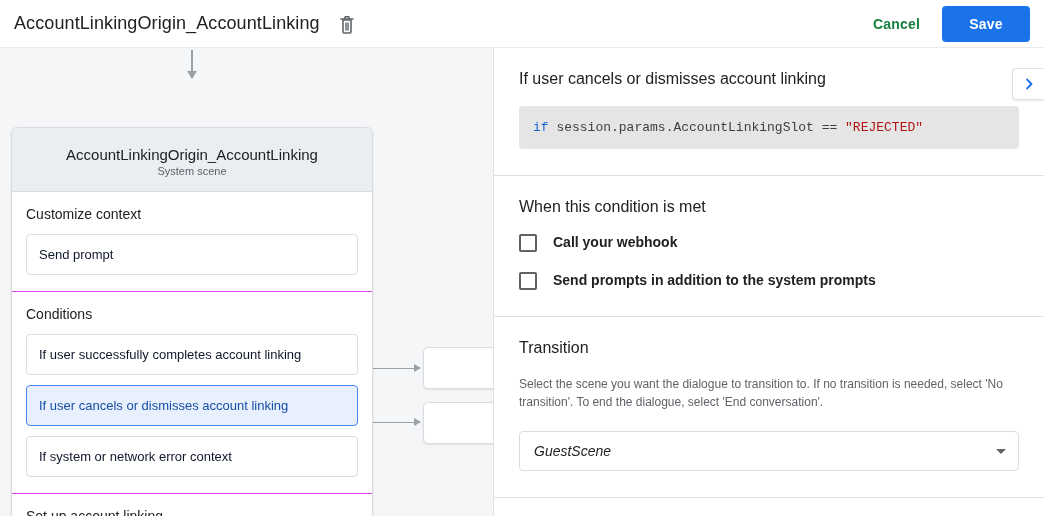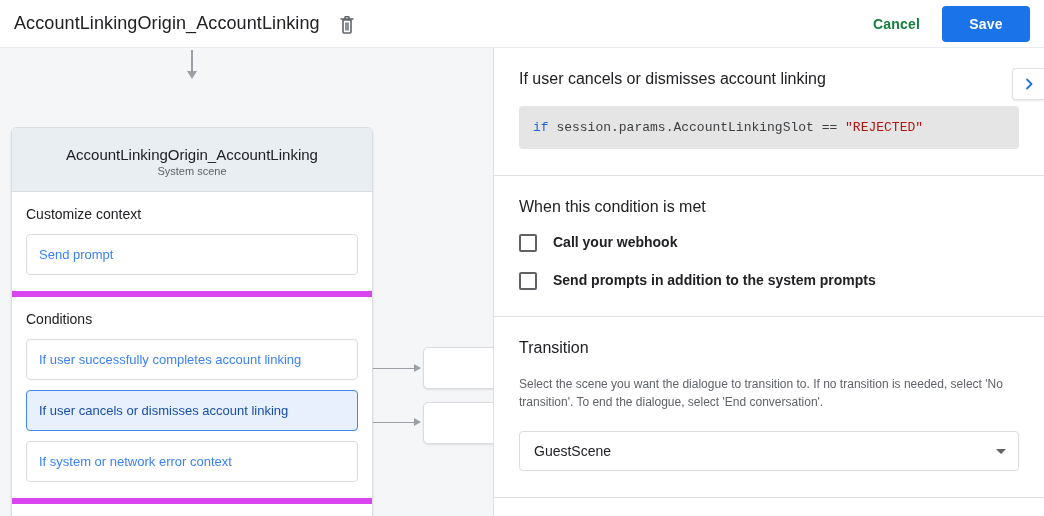--- a/index.html
+++ b/index.html
@@ -115,34 +115,34 @@
     font-size: 15px;
     color: #202124;
   }
   .node-header-sub {
     font-size: 11px;
     color: #5f6368;
     margin-top: 2px;
   }
   .node-section {
     padding: 14px 14px 16px;
-    border-bottom: 6px solid #d946ef;
+    border-bottom: 1px solid #d946ef;
   }
   .node-section:last-child { border-bottom: none; }
   .node-section-title {
     font-size: 14px;
     color: #202124;
     margin-bottom: 12px;
   }
   .chip {
     border: 1px solid #dadce0;
     border-radius: 4px;
     background: #ffffff;
     font-size: 13px;
-    color: #3b82f6;
+    color: #0f172a;
     padding: 12px 12px;
     margin-bottom: 10px;
     cursor: pointer;
   }
   .chip:last-child { margin-bottom: 0; }
   .chip.selected {
     border: 1px solid #4285f4;
     background: #e8f0fe;
     color: #174ea6;
   }
@@ -253,20 +253,21 @@
     border: 1px solid #dadce0;
     border-radius: 4px;
     height: 40px;
     display: flex;
     align-items: center;
     padding: 0 14px;
     font-size: 14px;
     color: #202124;
     cursor: pointer;
     background: #ffffff;
+    font-style: italic;
   }
   .select-arrow {
     position: absolute;
     right: 12px; top: 50%;
     margin-top: -2px;
     width: 0; height: 0;
     border-left: 5px solid transparent;
     border-right: 5px solid transparent;
     border-top: 5px solid #5f6368;
   }

